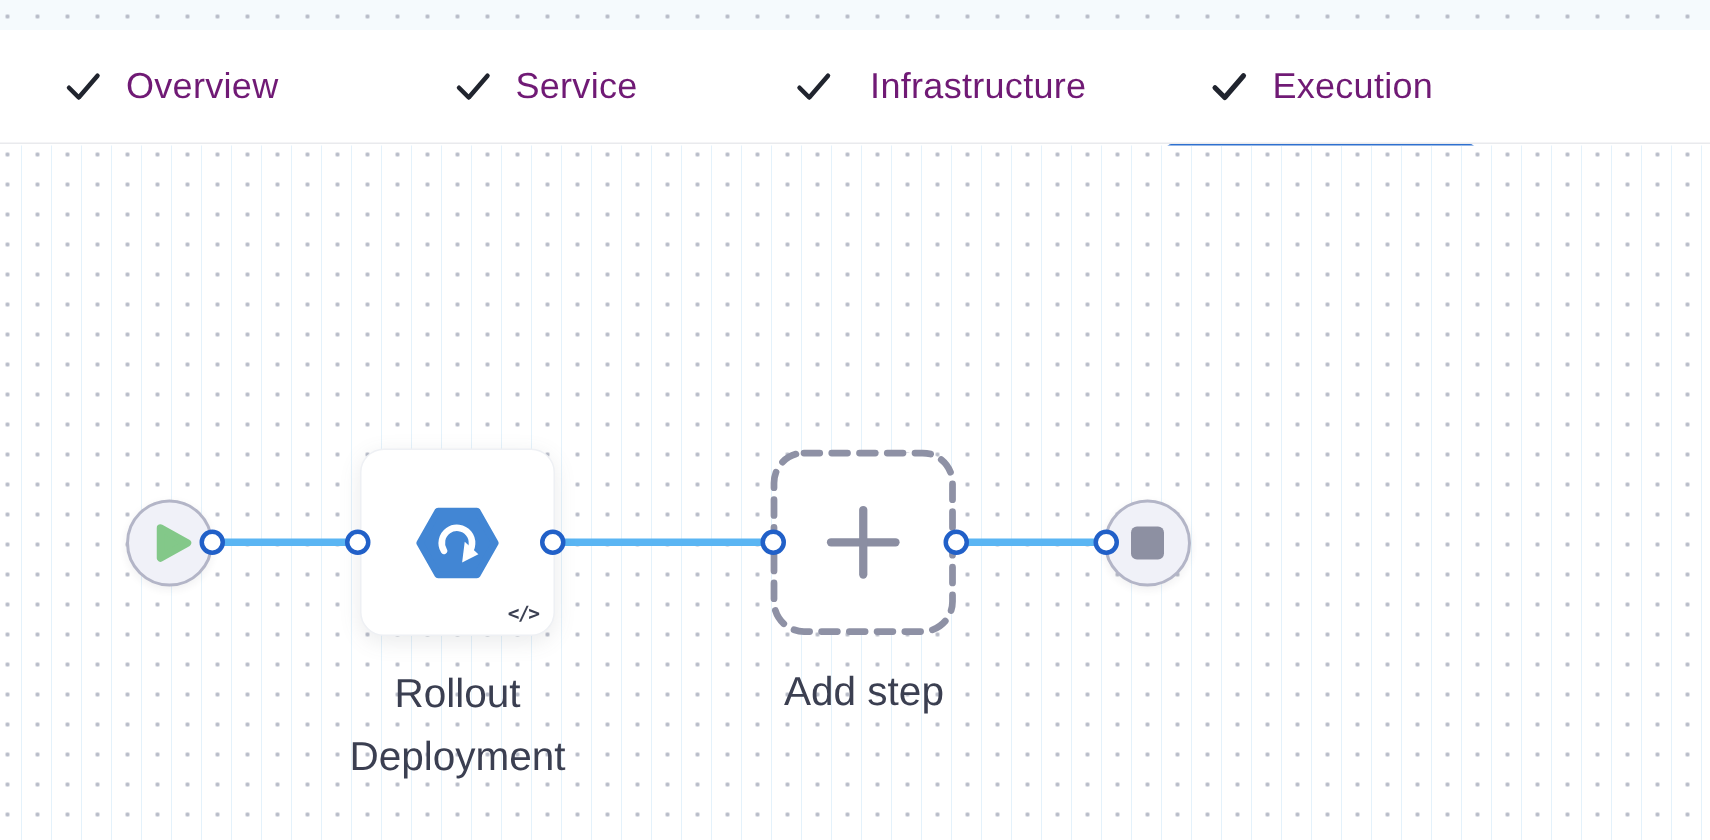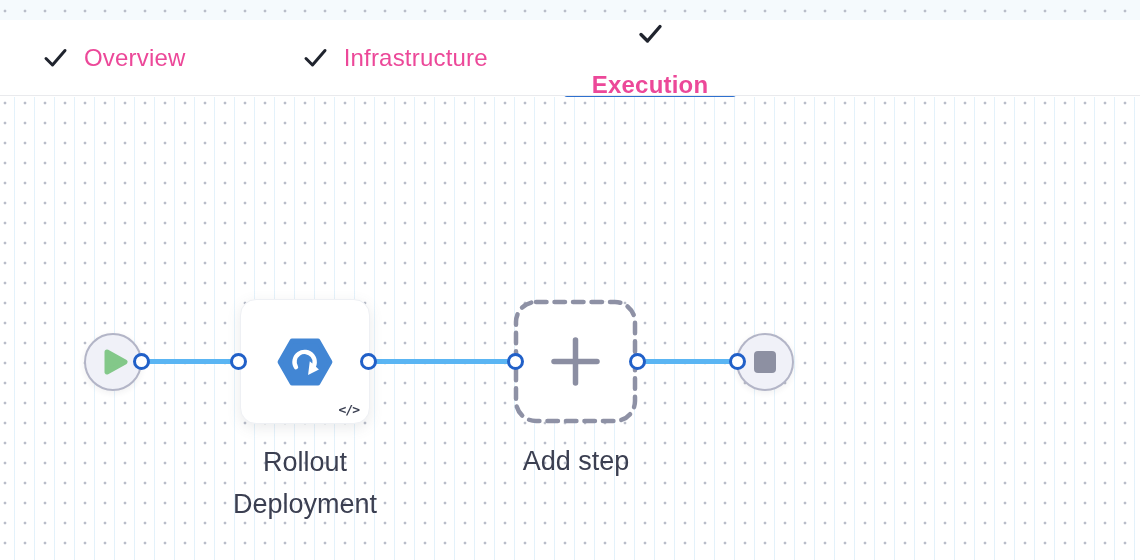--- a/index.html
+++ b/index.html
@@ -20,27 +20,27 @@
   
   .tabbar {
     position:absolute; top:20px; left:0; width:1140px; height:76px;
     background:#fff; border-bottom:1px solid #e9eaed;
     display:flex; align-items:center; padding-left:12px;
   }
   .tab {
     position:relative; height:100%;
     display:flex; align-items:center; gap:15px;
     padding:0 30px; cursor:pointer;
-    font-size:24px; font-weight:500; color:#ec4899;
+    font-size:24px; font-weight:500; color:#701a75;
     letter-spacing:0.2px;
   }
   .tab:nth-child(2) { margin-left:56px; }
   .tab:nth-child(3) { margin-left:44px;gap:24px; }
   .tab:nth-child(4) { margin-left:22px; }
-  .tab.active { font-weight:700;flex-direction:column; }
+  .tab.active { font-weight:400; }
   .tab .check { width:27px; height:27px; flex:0 0 auto; }
   .tab-indicator {
     position:absolute; left:2px; right:2px; bottom:-7px; height:6px;
     background:#2e70cf; border-radius:4px;
   }
 
   
   .canvas {
     position:absolute; top:97px; left:0; width:1140px; height:463px;
     background-color:#ffffff;
@@ -109,20 +109,26 @@
     <div class="tab">
       <svg class="check" viewBox="0 0 27 27">
         <polyline points="4,14.5 10.5,21 23,6.5" fill="none" stroke="#20242e" stroke-width="3" stroke-linecap="round" stroke-linejoin="round"></polyline>
       </svg>
       <span>Overview</span>
     </div>
     <div class="tab">
       <svg class="check" viewBox="0 0 27 27">
         <polyline points="4,14.5 10.5,21 23,6.5" fill="none" stroke="#20242e" stroke-width="3" stroke-linecap="round" stroke-linejoin="round"></polyline>
       </svg>
+      <span>Service</span>
+    </div>
+    <div class="tab">
+      <svg class="check" viewBox="0 0 27 27">
+        <polyline points="4,14.5 10.5,21 23,6.5" fill="none" stroke="#20242e" stroke-width="3" stroke-linecap="round" stroke-linejoin="round"></polyline>
+      </svg>
       <span>Infrastructure</span>
     </div>
     <div class="tab active">
       <svg class="check" viewBox="0 0 27 27">
         <polyline points="4,14.5 10.5,21 23,6.5" fill="none" stroke="#20242e" stroke-width="3.4" stroke-linecap="round" stroke-linejoin="round"></polyline>
       </svg>
       <span>Execution</span>
       <div class="tab-indicator"></div>
     </div>
   </div>

